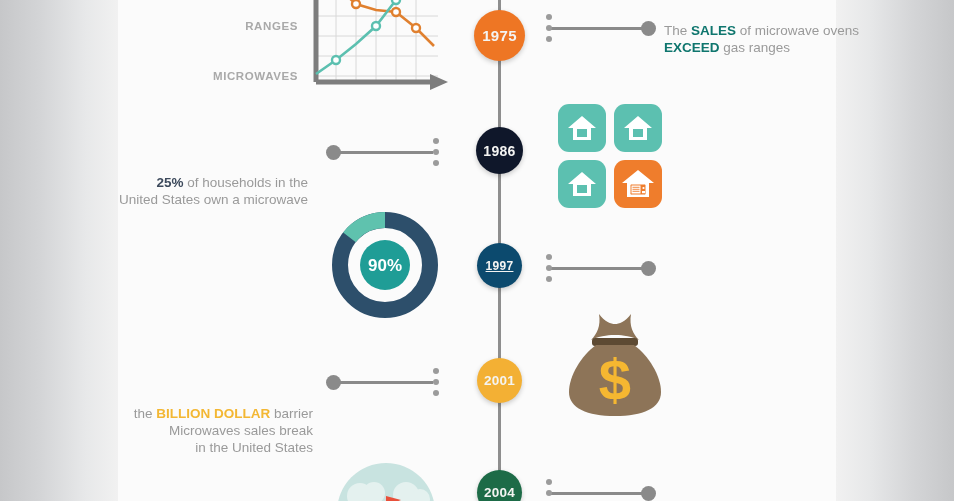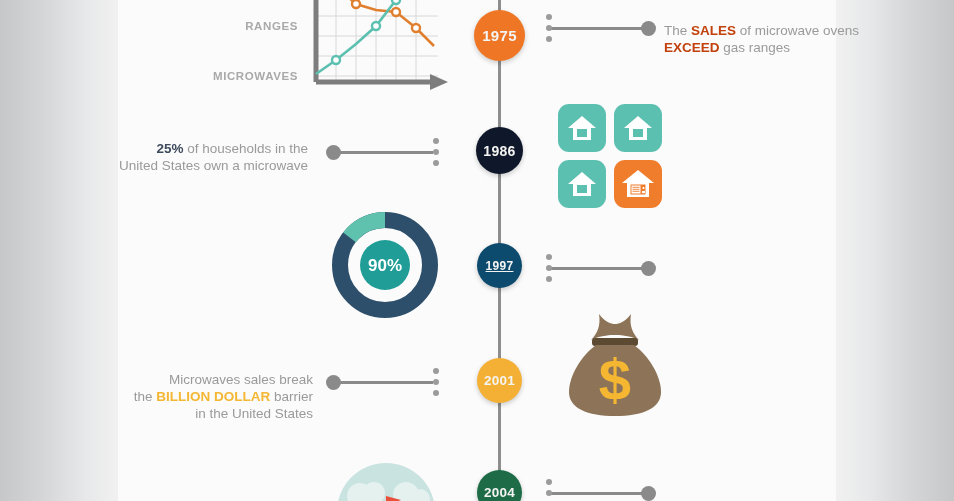--- a/index.html
+++ b/index.html
@@ -37,22 +37,22 @@
   .conn .knob {
     position:absolute; width:15px; height:15px; border-radius:50%;
     background:#8a8a8a; top:50%; margin-top:-7px;
   }
   .conn .dot {
     position:absolute; width:6px; height:6px; border-radius:50%; background:#9b9b9b;
   }
 
   
   .txt { position:absolute; color:#9a9a9a; font-size:13.5px; line-height:17px; }
-  .txt.right { text-align:right; }
-  .hl-orange { color:#c2410c; font-weight:bold;text-align:right; }
+  .txt.right { text-align:right;margin-top:34px; }
+  .hl-orange { color:#0f766e; font-weight:bold;text-align:right; }
   .hl-teal   { color:#4bb8a9; font-weight:bold; }
   .hl-gold   { color:#f3b733; font-weight:bold; }
   .hl-navy   { color:#3d4a5c; font-weight:bold; }
 
   
   .chart-wrap { position:absolute; }
   .axis-label {
     position:absolute; color:#a9a9a9; font-size:11.5px;
     font-weight:bold; letter-spacing:.6px; text-align:right;
   }
@@ -207,22 +207,22 @@
 
   <div class="conn" style="left:325px; top:381px; width:118px;">
     <div class="bar" style="left:10px; width:98px;"></div>
     <div class="knob" style="left:1px;"></div>
     <div class="dot" style="left:108px; top:-13px;"></div>
     <div class="dot" style="left:108px; top:-2px;"></div>
     <div class="dot" style="left:108px; top:9px;"></div>
   </div>
 
   <div class="txt right" style="left:70px; top:371px; width:243px;">
+    <div><span>the </span><span class="hl-gold">BILLION DOLLAR</span><span> barrier</span></div>
     <div>Microwaves sales break</div>
-    <div><span>the </span><span class="hl-gold">BILLION DOLLAR</span><span> barrier</span></div>
     <div>in the United States</div>
   </div>
 
   <div style="position:absolute; left:563px; top:308px; width:104px; height:114px;">
     <svg width="104" height="114" viewBox="0 0 104 114">
       <path d="M36 6 C38 18 34 26 28 32 C39 27 48 27 52 27 C56 27 65 27 76 32 C70 26 66 18 68 6 C62 14 56 16 52 16 C48 16 42 14 36 6 Z" fill="#8d7458"></path>
       <rect x="29" y="30" width="46" height="8" rx="3" fill="#5d4a33"></rect>
       <path d="M33 37 C18 48 6 68 6 84 C6 100 24 108 52 108 C80 108 98 100 98 84 C98 68 86 48 71 37 Z" fill="#8d7458"></path>
       <text x="52" y="92" text-anchor="middle" fill="#f5b731" font-size="58" font-weight="bold" font-family="Liberation Sans, sans-serif">$</text>
     </svg>

